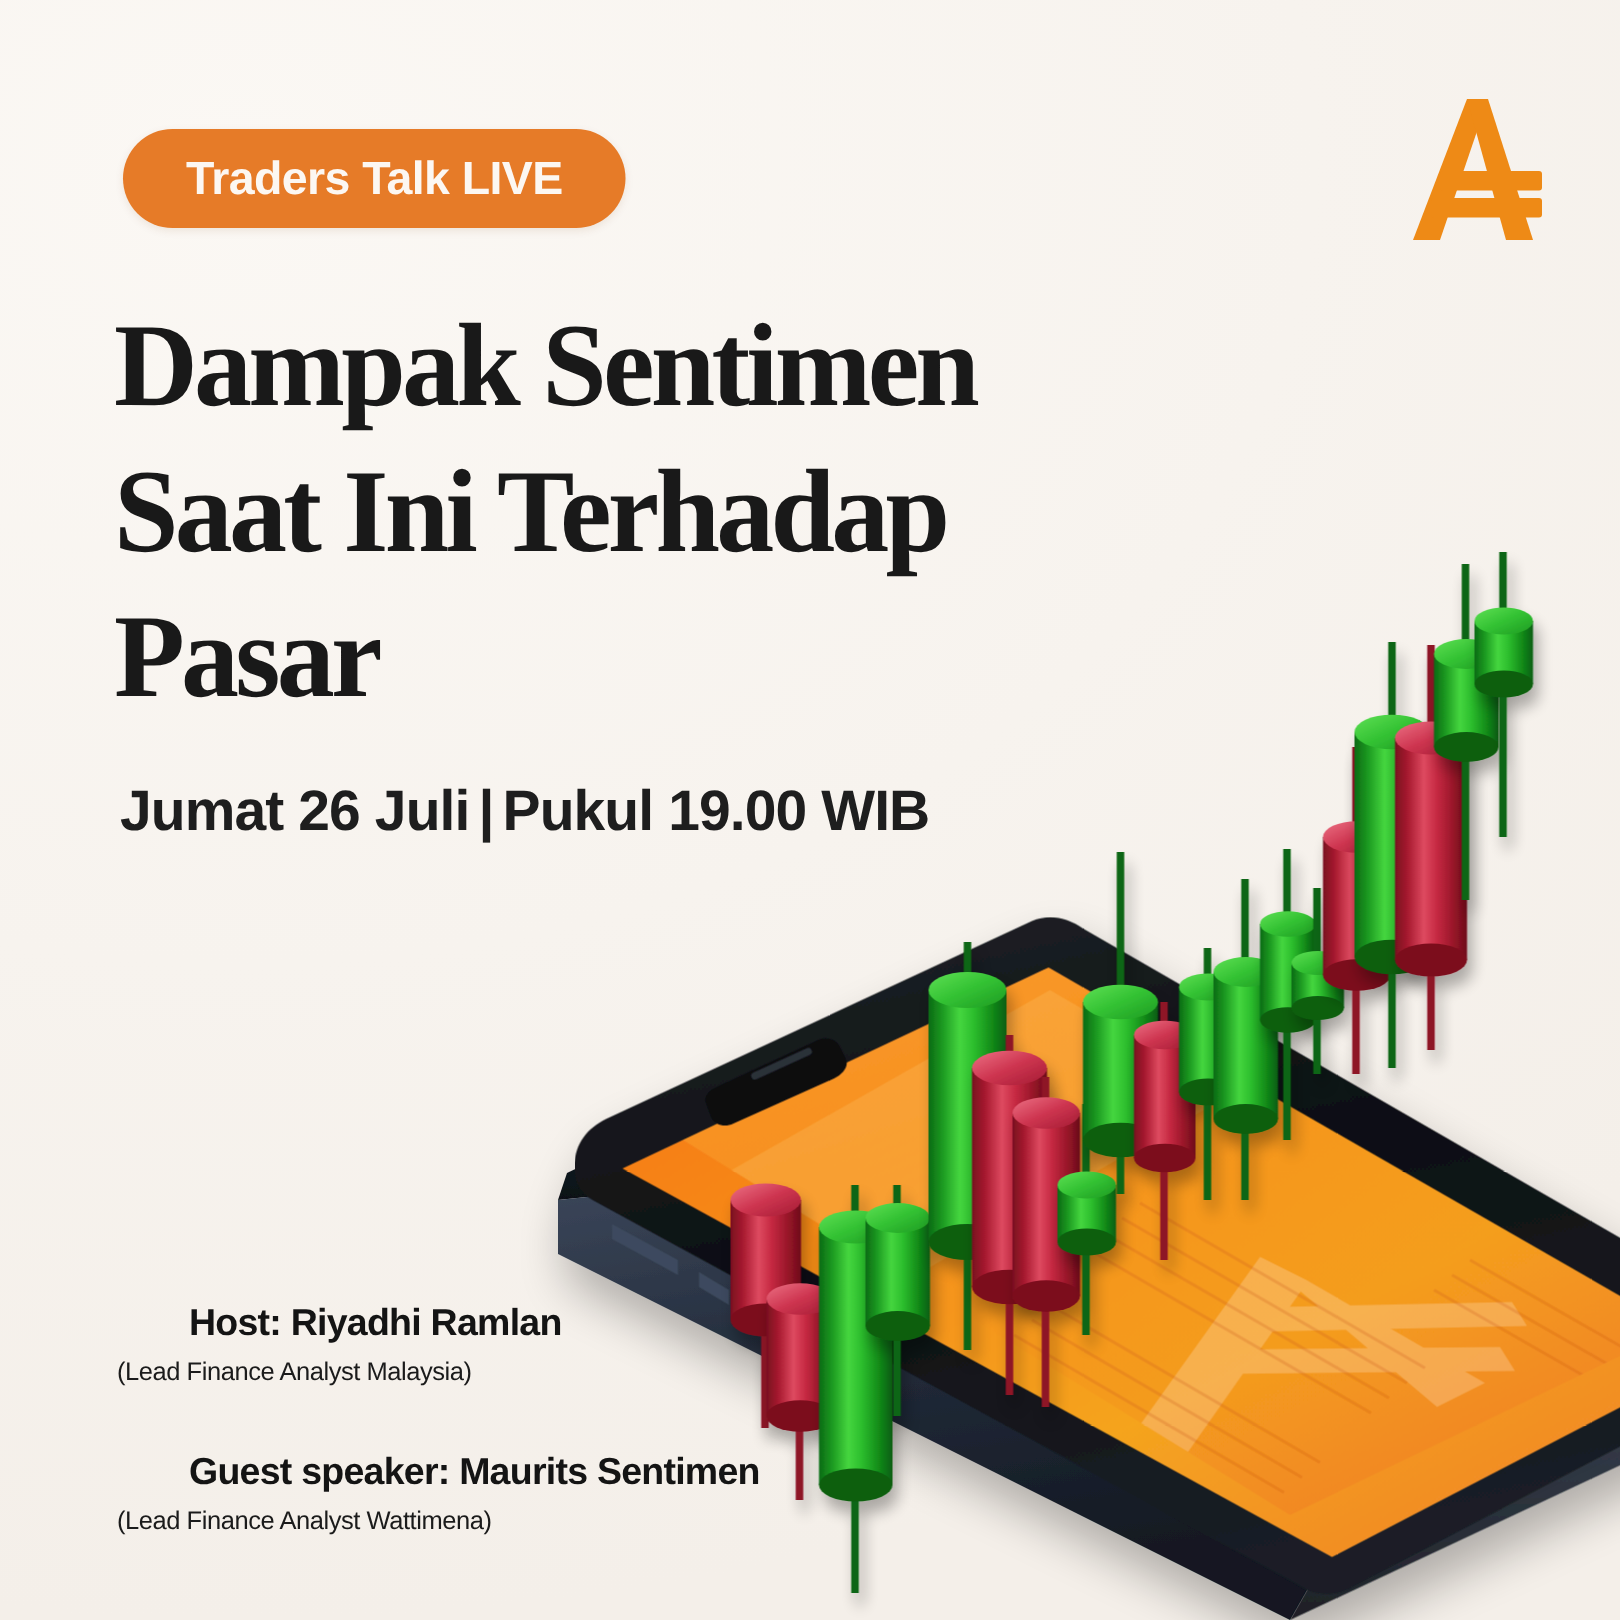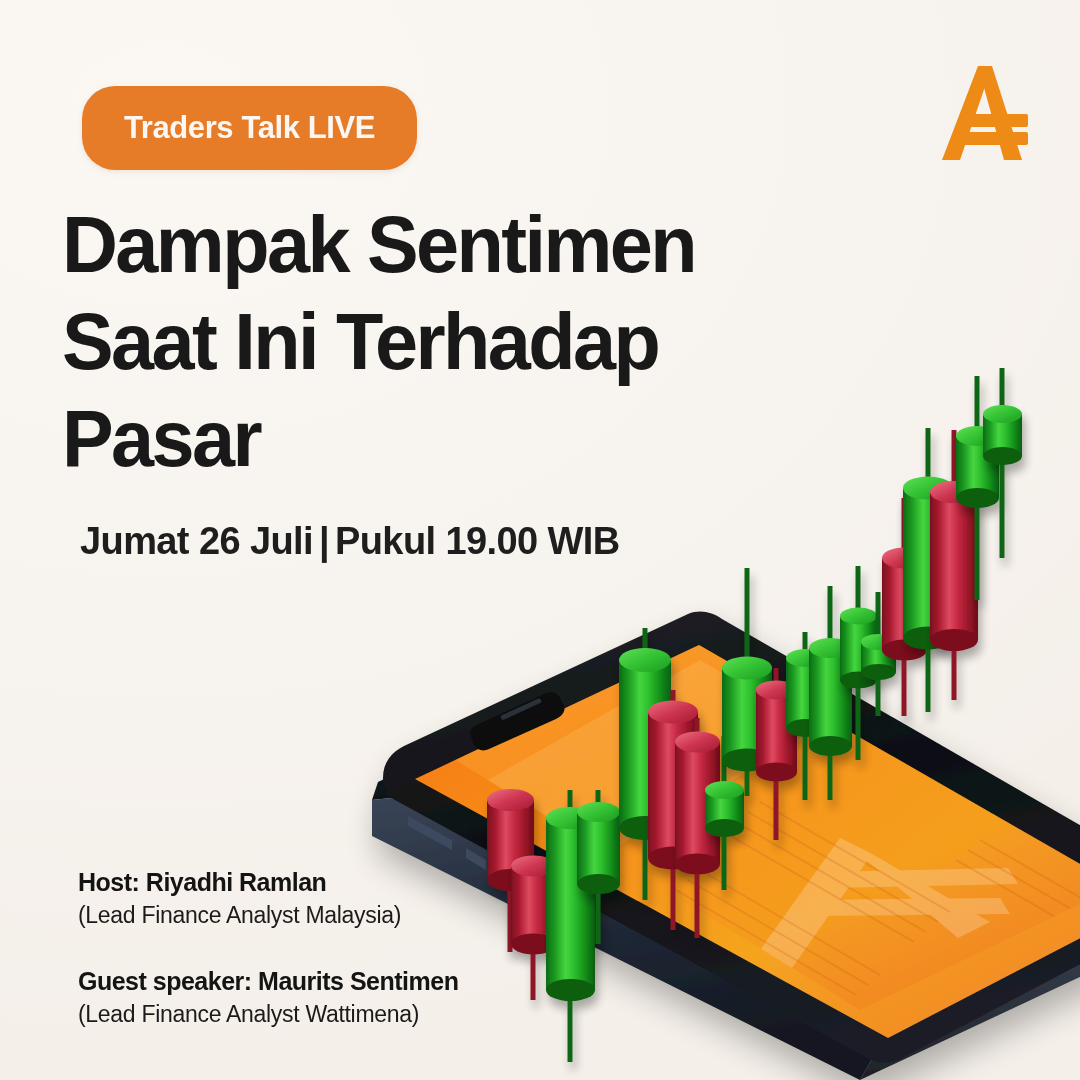--- a/index.html
+++ b/index.html
@@ -19,39 +19,40 @@
 
   
   .logo{
     position:absolute; top:58px; right:30px;
     width:120px; height:110px;
   }
 
   
   .badge{
     position:absolute; left:82px; top:86px;
-    height:84px;
+    height:66px;
     display:flex; align-items:center; justify-content:center;
     padding:0 42px;
     background:#E67B28;
     border-radius:33px;
     box-shadow:0 2px 6px rgba(120,60,10,.10);
   }
   .badge-label{
     color:#FCF7F2;
     font-size:31px;
     font-weight:bold;
     letter-spacing:-0.4px;
     white-space:nowrap;
   }
 
   
   .headline{
-    position:absolute; left:62px; top:196px;
+    position:absolute; left:76px; top:196px;
     width:740px;
+    font-family:Liberation Serif, serif;
   }
   .headline-line{
     display:block;
     font-size:79px;
     line-height:97px;
     font-weight:bold;
     color:#191919;
     letter-spacing:-2.6px;
     white-space:nowrap;
     transform:scaleX(.98);
@@ -69,24 +70,24 @@
     font-weight:bold;
   }
   .sep{ padding:0 6px; color:#1E1E1E; }
 
   
   .credits{ position:absolute; left:78px; top:866px; z-index:40; }
   .credit-block{ margin-bottom:34px; }
   .credit-block:last-child{ margin-bottom:0; }
   .credit-name{
     font-size:25px; font-weight:bold; color:#141414;
-    letter-spacing:-0.5px; line-height:33px; white-space:nowrap;
+    letter-spacing:-0.5px; line-height:33px; white-space:nowrap;margin-left:48px;
   }
   .credit-role{
-    font-size:23px; color:#1B1B1B; letter-spacing:-0.3px;
+    font-size:17px; color:#1B1B1B; letter-spacing:-0.3px;
     line-height:32px; white-space:nowrap;
   }
 
   
   .art{
     position:absolute; left:0; top:0; width:1080px; height:1080px;
     z-index:10; pointer-events:none;
   }
   .credits{ pointer-events:auto; }
 </style>

